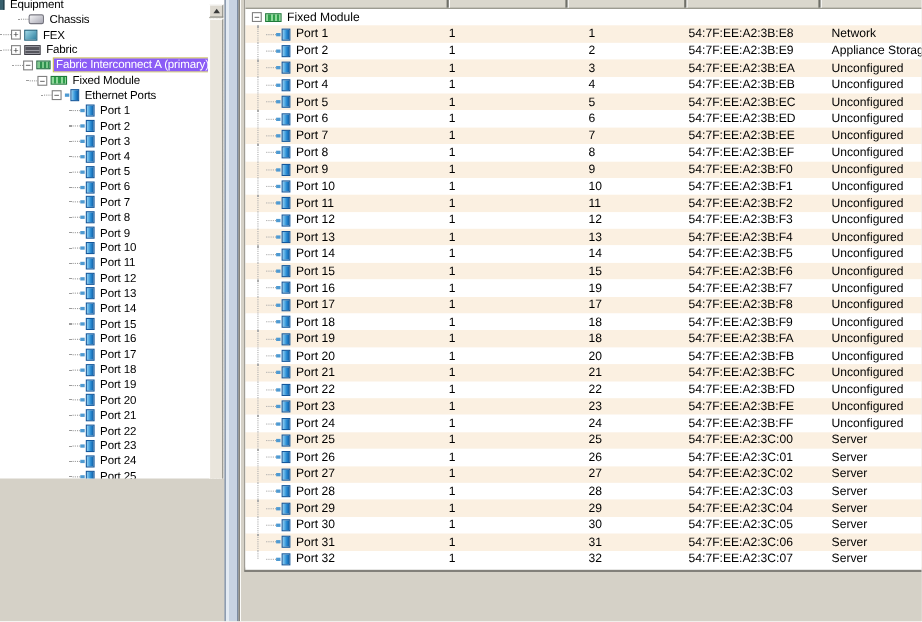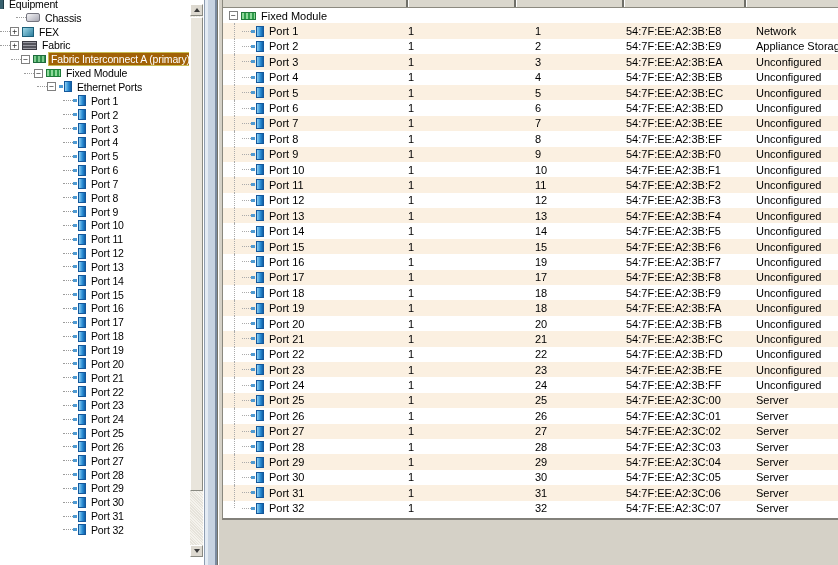--- a/index.html
+++ b/index.html
@@ -4,30 +4,30 @@
 <style>
   * { margin:0; padding:0; box-sizing:border-box; }
   html,body { background:#fff; }
   #app {
     position:relative; width:838px; height:565px; overflow:hidden;
     font-family:"Liberation Sans", sans-serif; font-size:11px; color:#000;
     background:#D5D1C7;
   }
 
   
-  .left-pane { position:absolute; left:0; top:0; width:204px; height:565px; background:#fff; overflow:hidden; }
+  .left-pane { position:absolute; left:0; top:0; width:204px; height:435px; background:#fff; overflow:hidden; }
   .tree { position:absolute; left:0; top:-3px; right:15px; }
   .tree-row { height:13.85px; display:flex; align-items:center; white-space:nowrap;
               font-size:10.5px; letter-spacing:-0.15px; overflow:hidden; }
   .tree-row .dots { width:10px; height:1px; border-top:1px dotted #9C9C9C; flex:0 0 10px; }
   .exp { flex:0 0 9px; width:9px; height:9px; border:1px solid #808080; background:#fff;
          font:8px "DejaVu Sans Mono", monospace; line-height:7px; text-align:center; color:#333;
          margin-right:3px; }
   .lbl { padding:0 2px; }
-  .lbl.selected { background:#a16207; color:#fff; outline:1px solid #C8BC52; }
+  .lbl.selected { background:#8b5cf6; color:#fff; outline:1px solid #C8BC52; }
 
   
   .ticon { display:inline-block; margin-right:3px; flex:0 0 auto; }
   .icon-equipment { width:4px; height:10px; background:#37606E; border-right:1px solid #1E3A44; }
   .icon-chassis { width:14px; height:9px; border:1px solid #75757F; border-radius:2px;
                   background:linear-gradient(145deg,#F4F4F6,#A8A8B4); }
   .icon-rack, .icon-servers { width:15px; height:9px; border:1px solid #3A3A42;
                   background:repeating-linear-gradient(0deg,#9A9AA2 0 1px,#55555D 1px 3px); }
   .icon-fex { width:12px; height:10px; border:1px solid #1C5F7A;
                   background:linear-gradient(135deg,#9FD8E8,#2E7F9E); }

